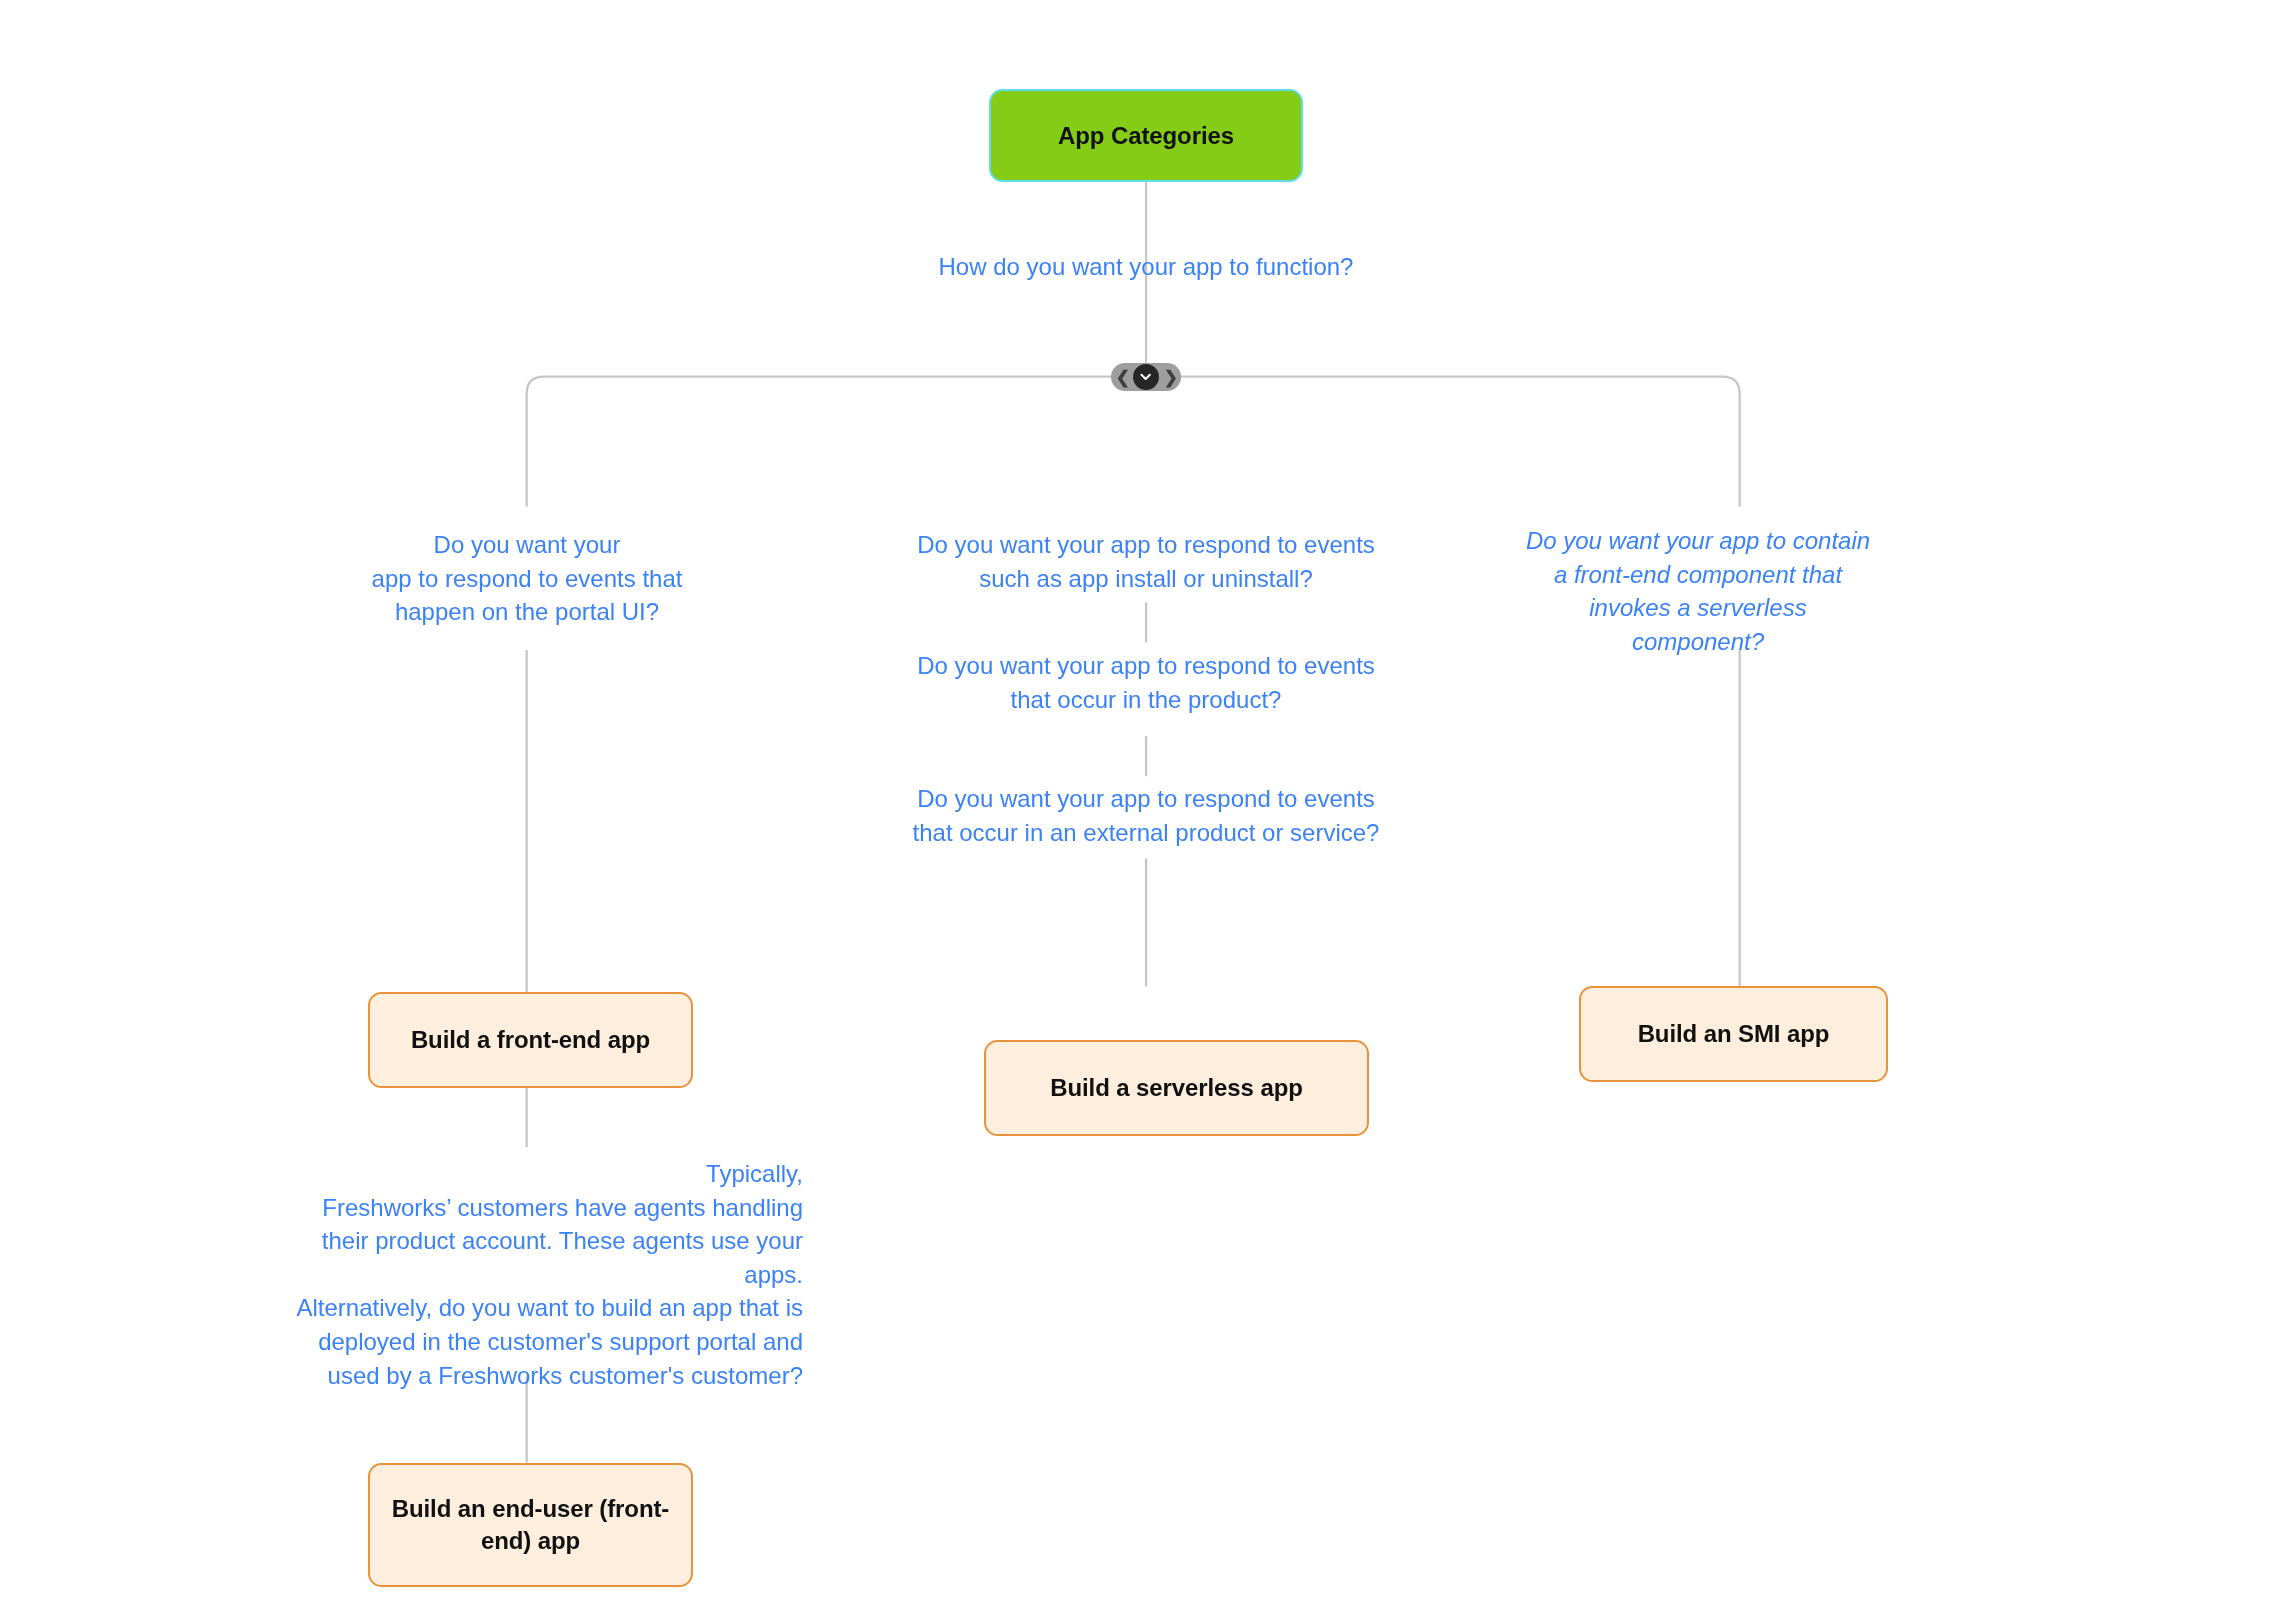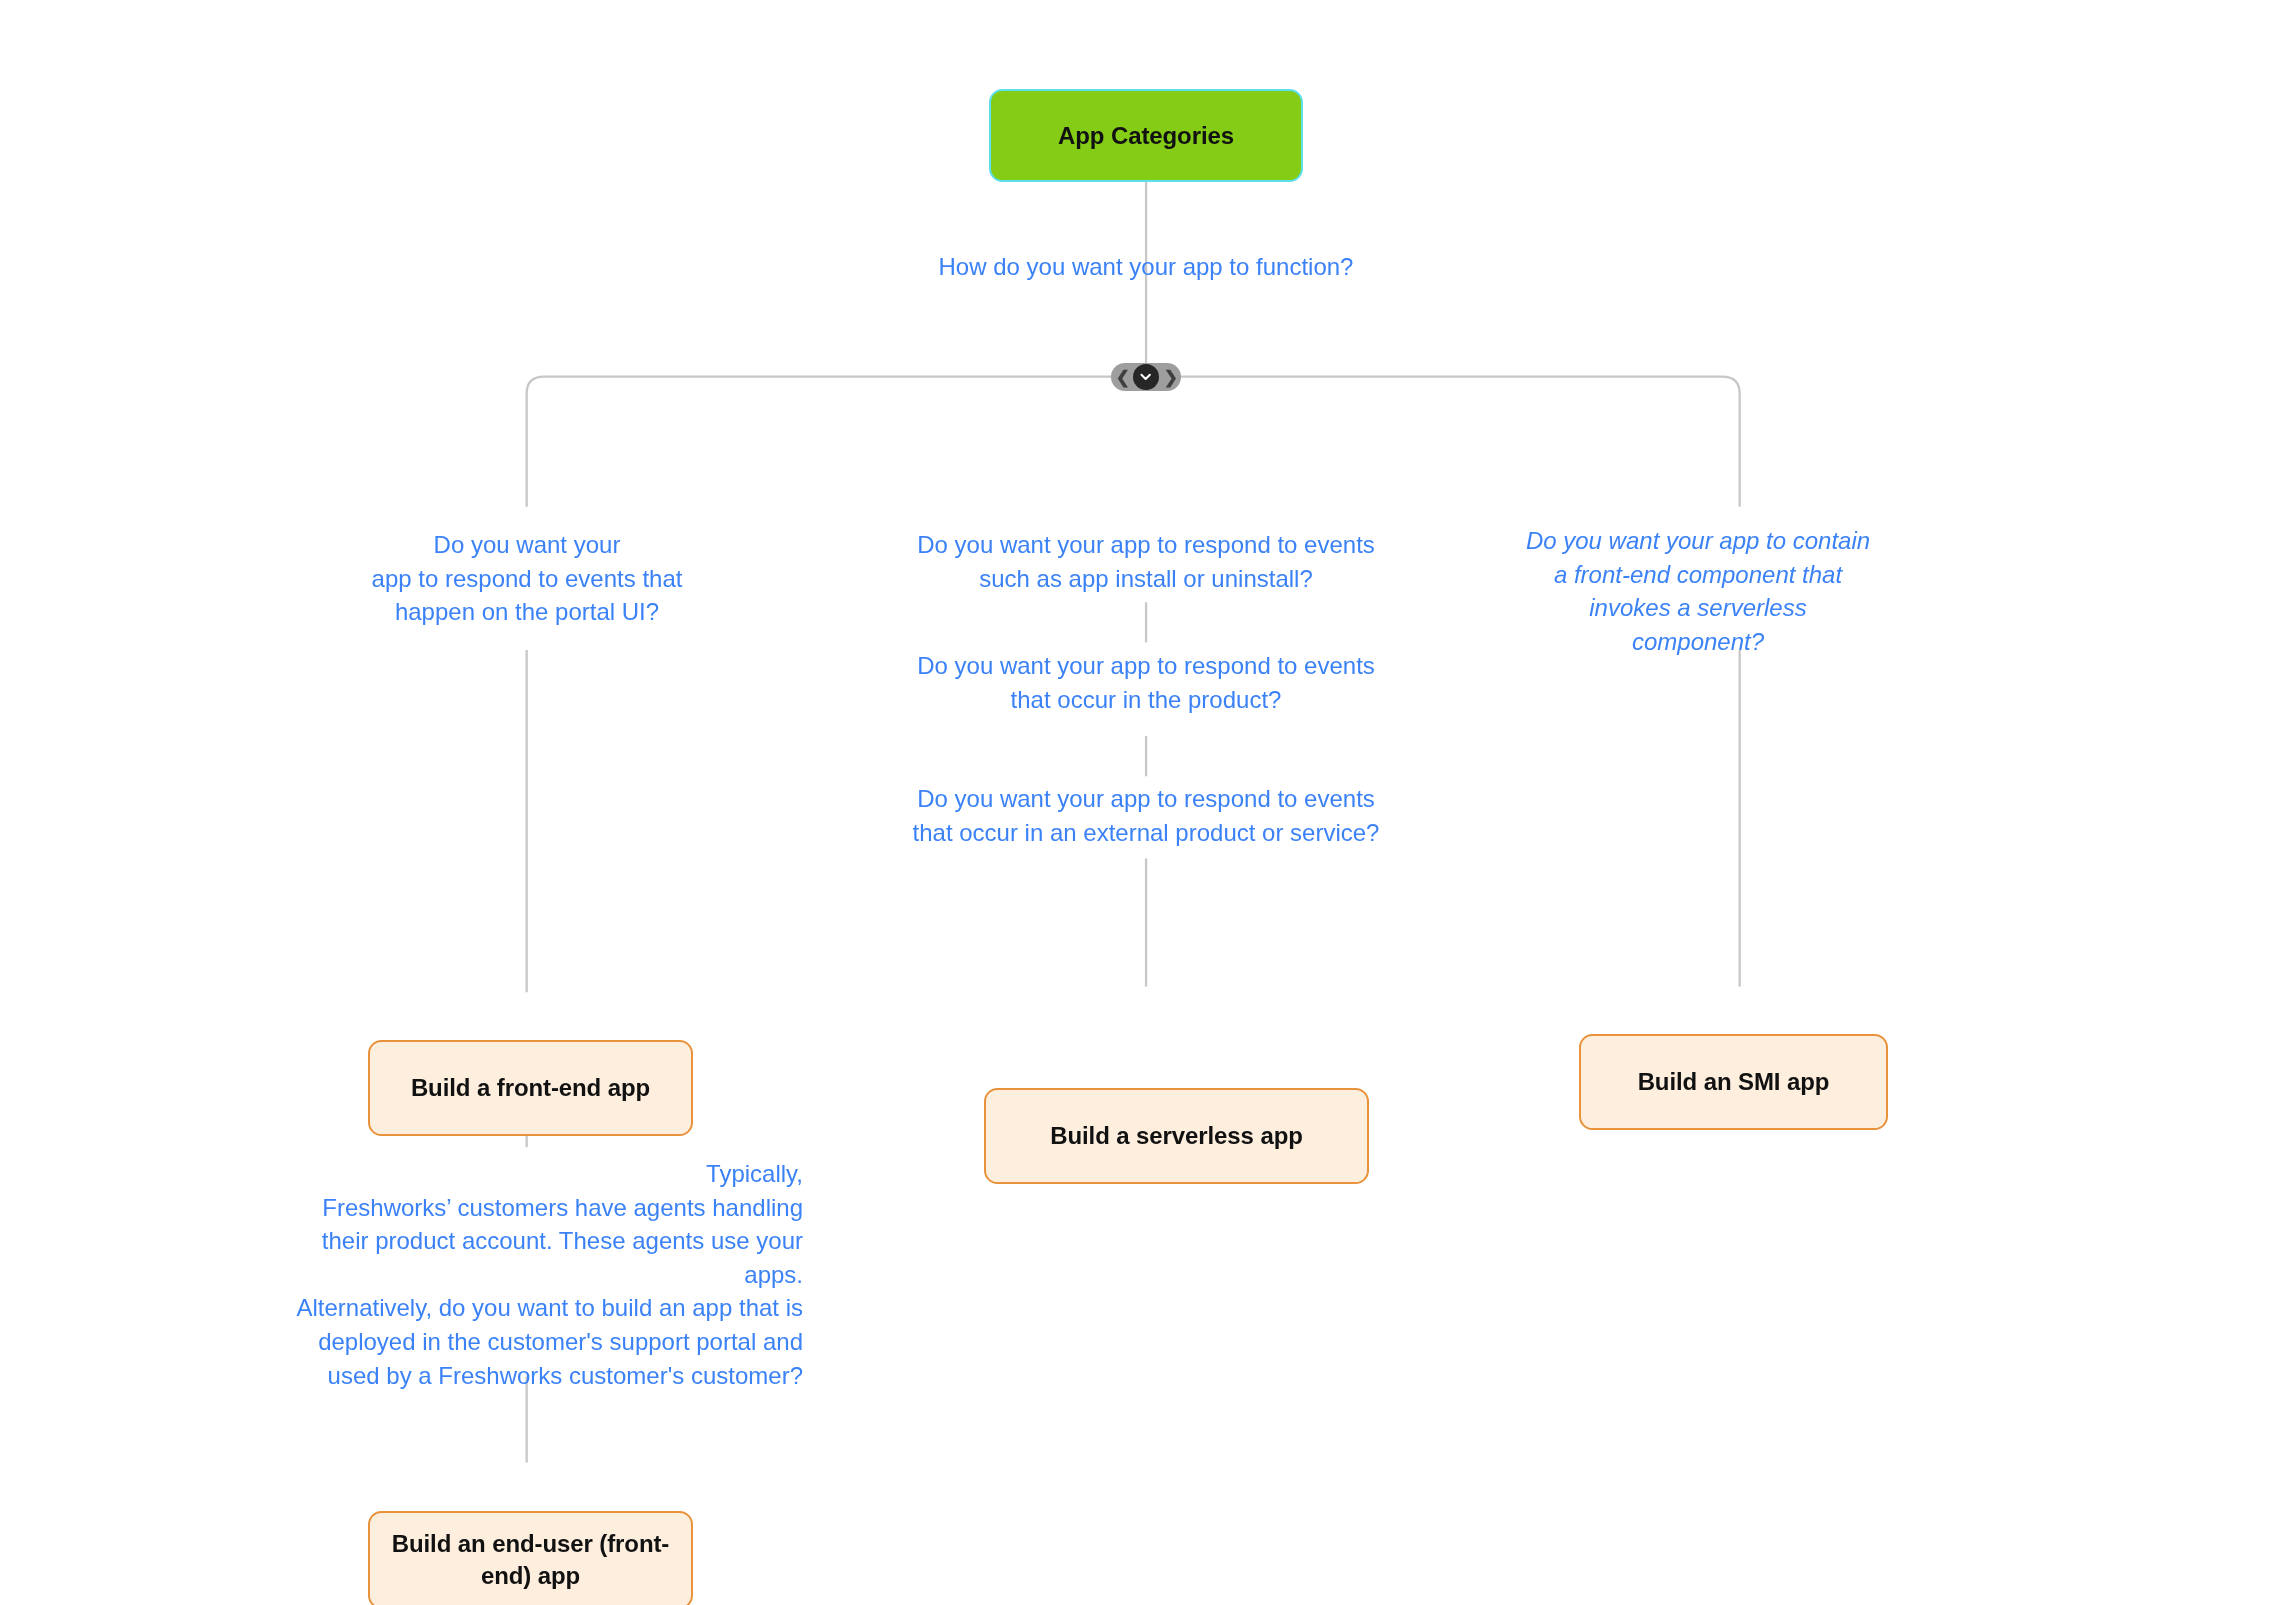--- a/index.html
+++ b/index.html
@@ -52,21 +52,20 @@
     background: #84cc16;
     border: 2.9px solid #5ddfec;
     font-size: 24px;
     color: #111111;
   }
   .node.leaf {
     background: #fdeedd;
     border: 2.9px solid #e8933c;
     font-size: 24px;
     color: #111111;
-    margin-top: 48px;
   }
 
   
   .edge-label {
     position: absolute;
     text-align: center;
     font-size: 24px;
     line-height: 1.4;
     color: #3b82f6;
     font-weight: normal;
@@ -158,21 +157,21 @@
   </div>
 
   <div class="edge-label" style="left:249px; top:1157px; width:554px;text-align:right;">Typically,
 Freshworks’ customers have agents handling
 their product account. These agents use your
 apps.
 Alternatively, do you want to build an app that is
 deployed in the customer's support portal and
 used by a Freshworks customer's customer?</div>
 
-  <div class="node leaf" style="left:368px; top:1463px; width:325px; height:98px;">
+  <div class="node leaf" style="left:368px; top:1463px; width:325px; height:124px;">
     <span>Build an end-user
 (front-end) app</span>
   </div>
 
   <div class="edge-label" style="left:859px; top:528px; width:574px;">Do you want your app to respond to events
 such as app install or uninstall?</div>
 
   <div class="edge-label" style="left:859px; top:649px; width:574px;">Do you want your app to respond to events
 that occur in the product?</div>
 

